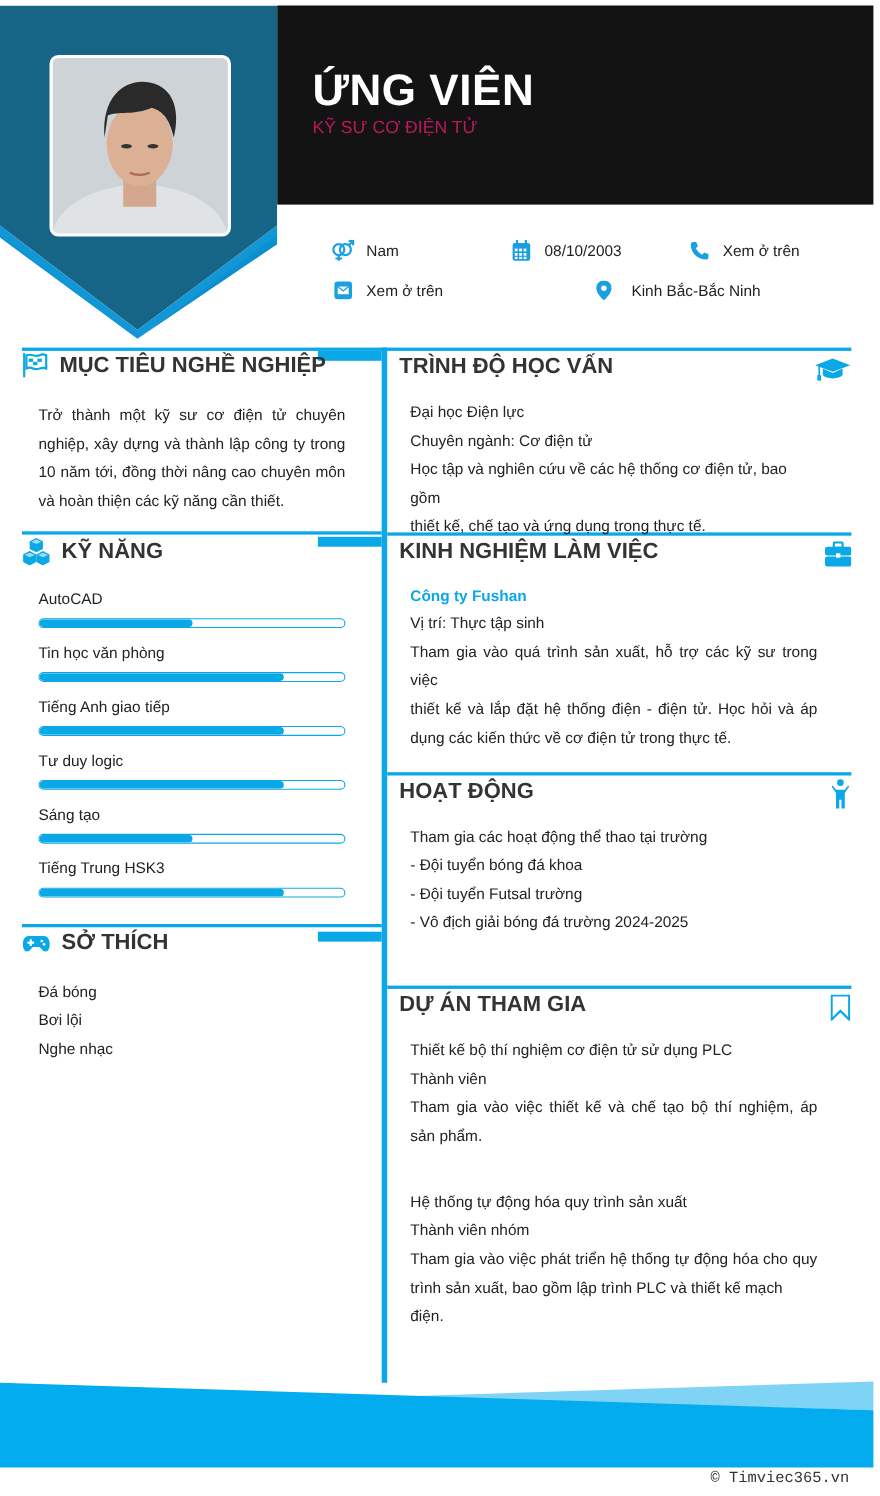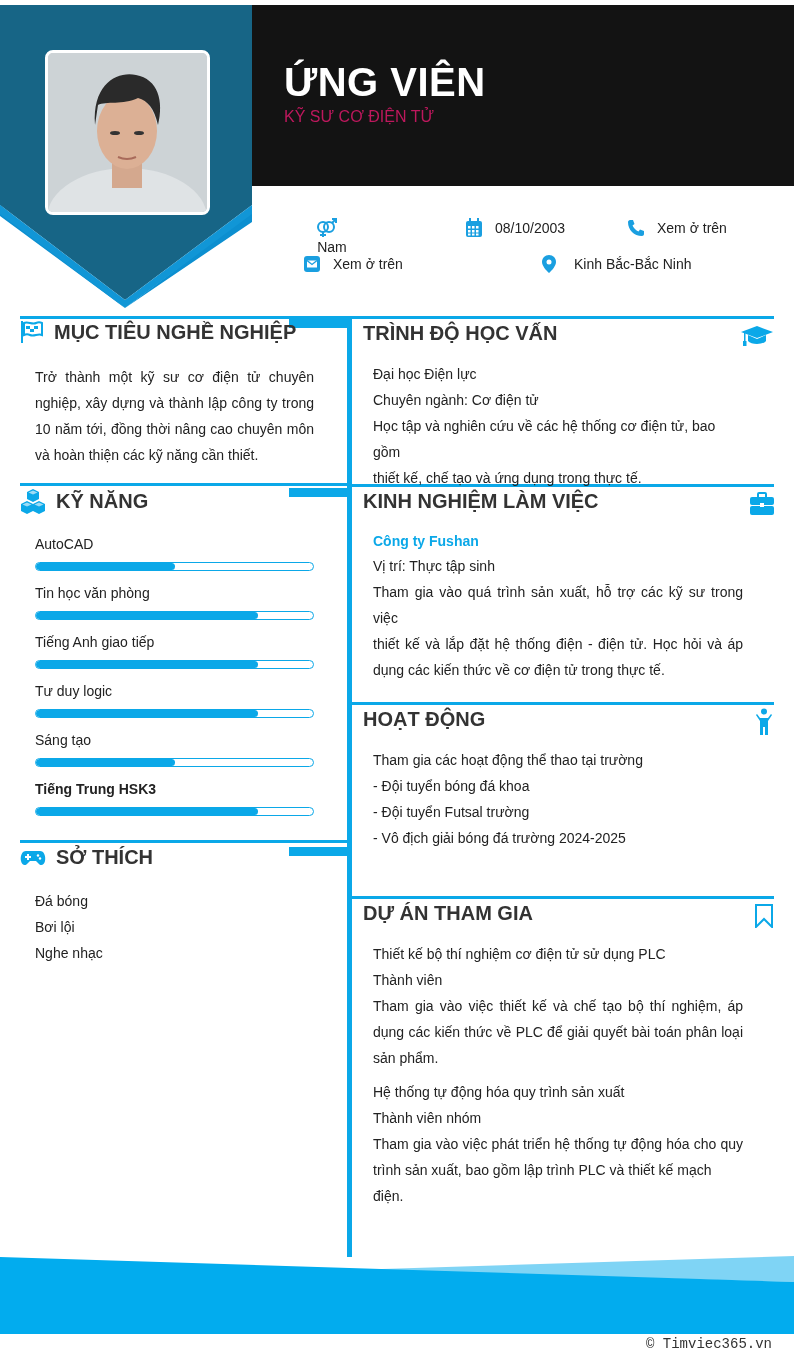--- a/index.html
+++ b/index.html
@@ -63,21 +63,21 @@
       <ellipse cx="79" cy="165" rx="80" ry="50" fill="#dfe3e5"></ellipse>
       <rect x="64" y="105" width="30" height="30" fill="#d4a88e"></rect>
       <ellipse cx="79" cy="78" rx="30" ry="38" fill="#dcb095"></ellipse>
       <path d="M47,72 C44,30 70,18 88,22 C110,26 116,48 110,72 C106,55 100,48 90,45 C75,52 58,48 50,52 Z" fill="#2a2a2a"></path>
       <ellipse cx="67" cy="80" rx="5" ry="2" fill="#333"></ellipse>
       <ellipse cx="91" cy="80" rx="5" ry="2" fill="#333"></ellipse>
       <path d="M70,104 Q79,108 88,104" stroke="#a86a5a" stroke-width="2" fill="none"></path>
     </svg>
   </div>
 
-  <div class="contact" style="left:316px; top:217px;flex-direction:column;">
+  <div class="contact" style="left:301px; top:217px;">
     <span class="ic">
       <svg width="22" height="20" viewBox="0 0 22 20">
           <circle cx="7" cy="9" r="5" fill="none" stroke="#1a9fe0" stroke-width="2"></circle>
           <circle cx="13" cy="9" r="5" fill="none" stroke="#1a9fe0" stroke-width="2"></circle>
           <line x1="7" y1="14" x2="7" y2="19" stroke="#1a9fe0" stroke-width="2"></line>
           <line x1="4" y1="17" x2="10" y2="17" stroke="#1a9fe0" stroke-width="2"></line>
           <line x1="16" y1="5" x2="20" y2="1" stroke="#1a9fe0" stroke-width="2"></line>
           <polyline points="16,1 20,1 20,5" fill="none" stroke="#1a9fe0" stroke-width="2"></polyline>
         </svg>
     </span>
@@ -201,21 +201,21 @@
   <div class="skill-label" style="top:683px;">Tư duy logic</div>
   <div class="skill-bar" style="top:709px;">
       <div class="skill-fill" style="width:80%;"></div>
     </div>
 
   <div class="skill-label" style="top:732px;">Sáng tạo</div>
   <div class="skill-bar" style="top:758px;">
       <div class="skill-fill" style="width:50%;"></div>
     </div>
 
-  <div class="skill-label" style="top:781px;font-weight:bold;">Tiếng Trung HSK3</div>
+  <div class="skill-label" style="top:781px;">Tiếng Trung HSK3</div>
   <div class="skill-bar" style="top:807px;">
       <div class="skill-fill" style="width:80%;"></div>
     </div>
 
   <div class="sec-title" style="left:20px; top:846px;">
     <span class="sic">
       <svg width="26" height="20" viewBox="0 0 26 20">
           <path d="M6,3 L20,3 C24,3 26,8 25,13 C24,18 20,18 18,15 L16,13 L10,13 L8,15 C6,18 2,18 1,13 C0,8 2,3 6,3 Z" fill="#0ba8e8"></path>
           <rect x="5" y="8" width="6" height="2" fill="#fff"></rect>
           <rect x="7" y="6" width="2" height="6" fill="#fff"></rect>
@@ -289,21 +289,20 @@
   </div>
   <div class="sec-icon-r" style="left:755px; top:904px;">
     <svg width="18" height="24" viewBox="0 0 18 24">
         <path d="M1,1 L17,1 L17,23 L9,15 L1,23 Z" fill="none" stroke="#0ba8e8" stroke-width="2"></path>
       </svg>
   </div>
   <div class="para" style="left:373px; top:941px; width:370px;">
     <span class="line">Thiết kế bộ thí nghiệm cơ điện tử sử dụng PLC</span>
     <span class="line">Thành viên</span>
     <span class="line" style="text-align:justify; text-align-last:justify;">Tham gia vào việc thiết kế và chế tạo bộ thí nghiệm, áp</span>
-    <span class="line" style="text-align:justify; text-align-last:justify;">dụng các kiến thức về PLC để giải quyết bài toán phân loại</span>
     <span class="line">sản phẩm.</span>
   </div>
   <div class="para" style="left:373px; top:1079px; width:370px;">
     <span class="line">Hệ thống tự động hóa quy trình sản xuất</span>
     <span class="line">Thành viên nhóm</span>
     <span class="line" style="text-align:justify; text-align-last:justify;">Tham gia vào việc phát triển hệ thống tự động hóa cho quy</span>
     <span class="line">trình sản xuất, bao gồm lập trình PLC và thiết kế mạch điện.</span>
   </div>
 
   <svg class="footer" viewBox="0 1255 800 80" width="800" height="80">

